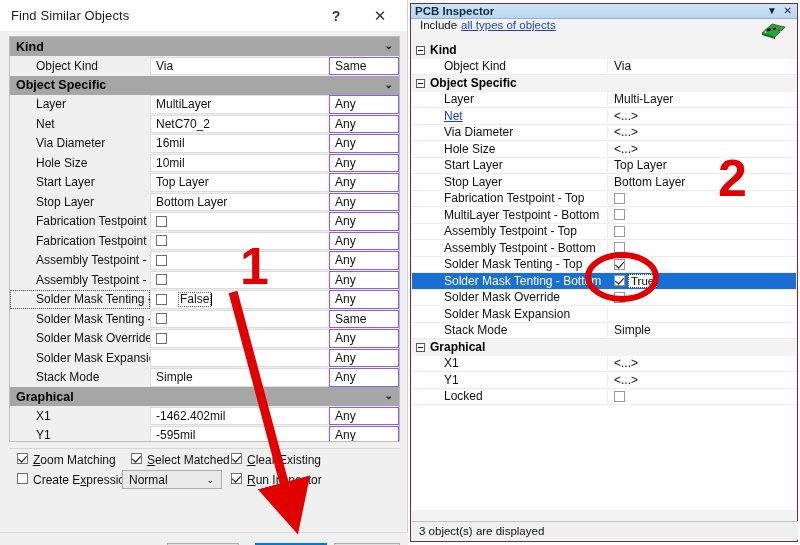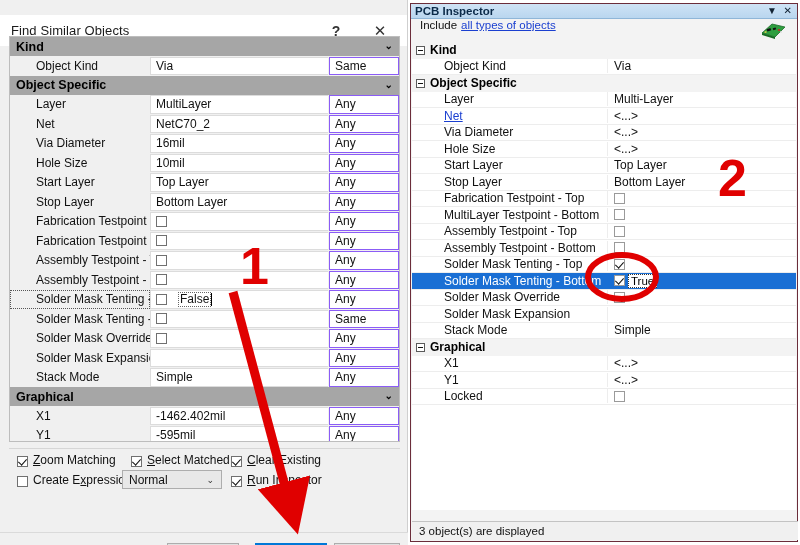--- a/index.html
+++ b/index.html
@@ -16,21 +16,20 @@
   #fso {
     position: absolute; left: 0; top: 0; width: 408px; height: 545px;
     background: #f0f0f0;
     border-right: 1px solid #cfcfcf;
   }
   #fso-titlebar {
     height: 31px; background: #ffffff;
     display: flex; align-items: center;
     padding-left: 11px;
     position: relative;
-    margin-top: 15px;
   }
   #fso-title { font-size: 13px; color: #1b1b1b; letter-spacing: .1px; }
   .tb-btn {
     position: absolute; top: 0; height: 31px; width: 38px;
     display:flex; align-items:center; justify-content:center;
     font-size: 14px; color:#333; cursor: default;
   }
   #fso-help { right: 52px; font-size: 14px; font-weight: 600;}
   #fso-close { right: 8px; font-size: 15px; }
 
@@ -81,21 +80,21 @@
   }
   .editbox::after{
     content:""; position:absolute; right:-2px; top:0; width:1px; height:13px; background:#000;
   }
 
   
   #fso-opts {
     position:absolute; left:9px; top:448px; width:391px; height:46px;
     background:#f0f0f0; border-top:1px solid #d6d6d6;
   }
-  .opt { position:absolute; display:flex; align-items:flex-end; gap:5px; font-size:12px; color:#111;}
+  .opt { position:absolute; display:flex; align-items:flex-start; gap:5px; font-size:12px; color:#111;}
   #o-zoom { left:8px; top:4px; }
   #o-select { left:122px; top:4px; }
   #o-clear { left:222px; top:4px; }
   #o-create { left:8px; top:24px; }
   #o-run { left:222px; top:24px; }
   #combo {
     position:absolute; left:113px; top:21px; width:100px; height:19px;
     background:#e8e8e8; border:1px solid #adadad; font-size:12px;
     display:flex; align-items:center; padding-left:6px; color:#111;
   }

